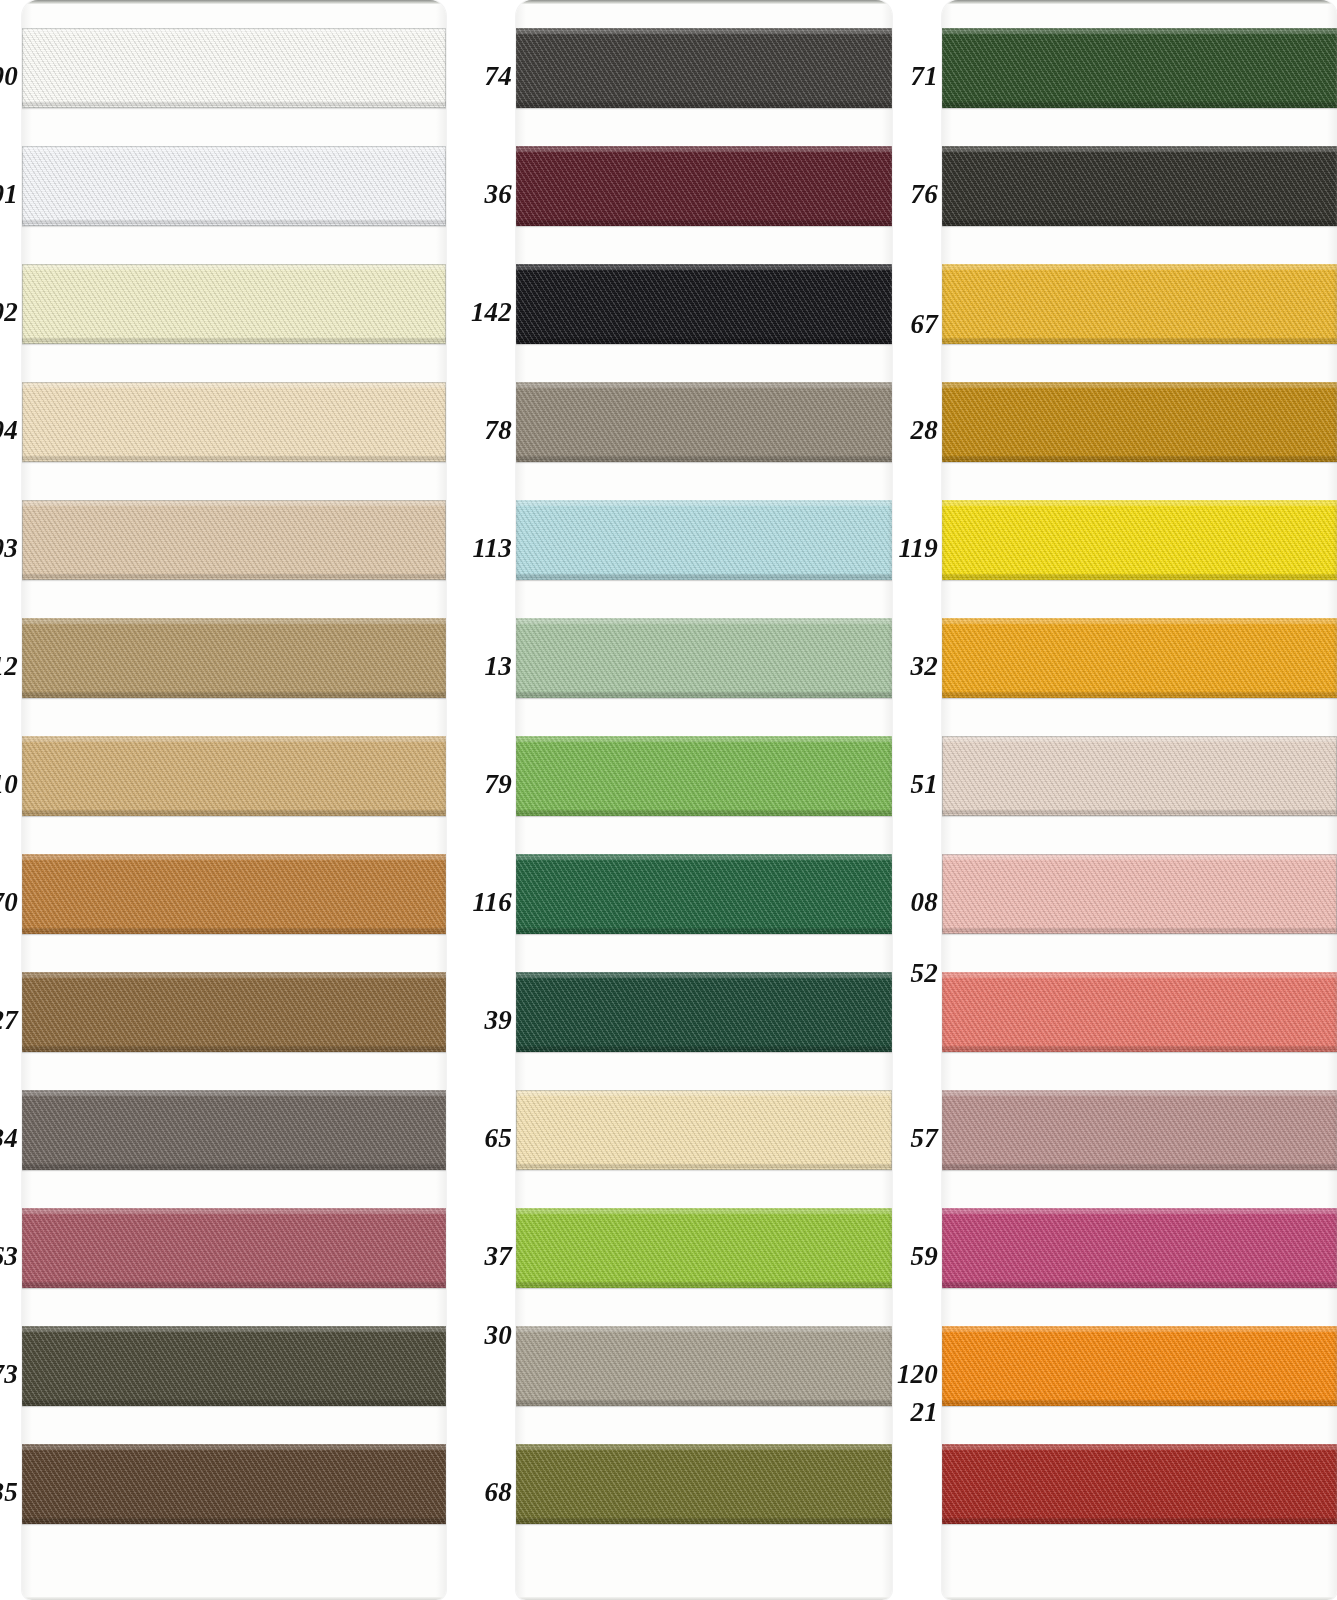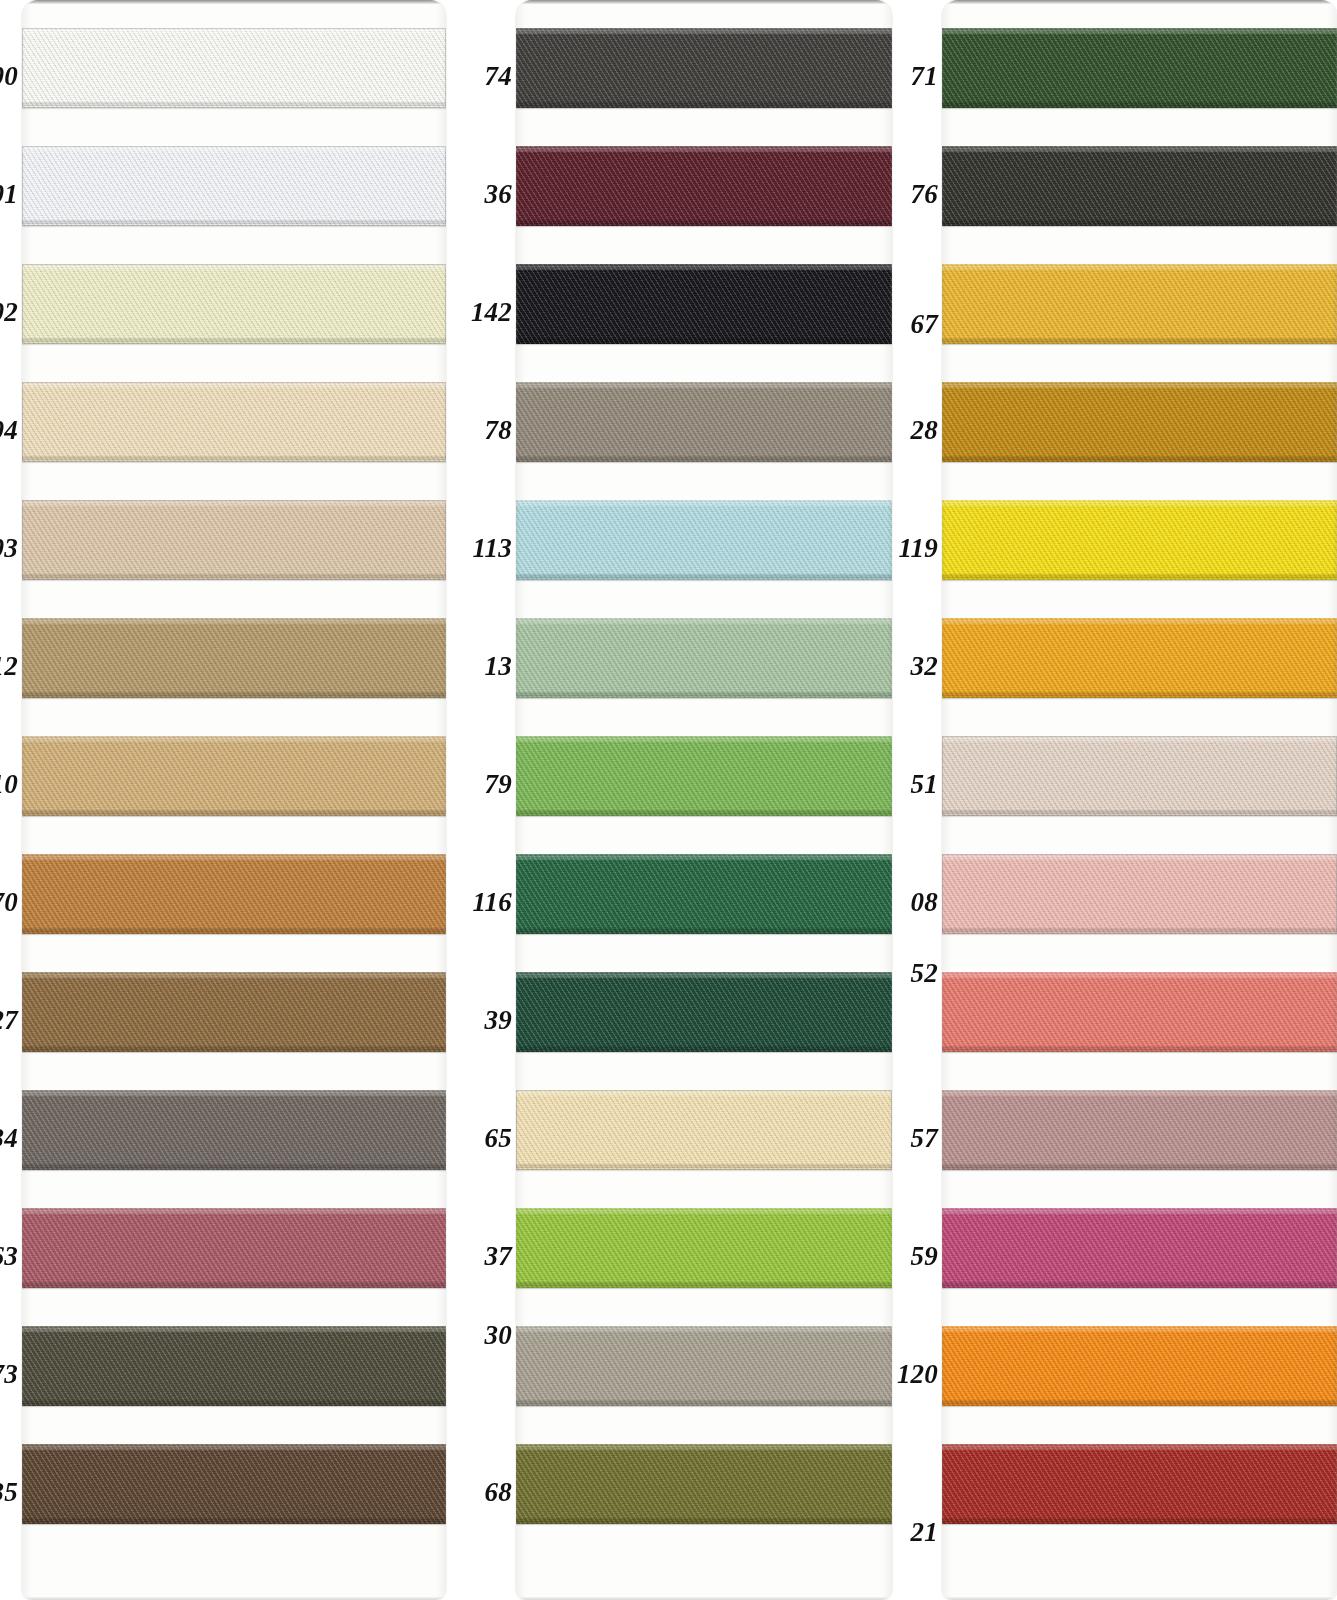--- a/index.html
+++ b/index.html
@@ -213,21 +213,21 @@
         <div class="label" style="top: 312px; margin-top: 12px;">67</div>
         <div class="label" style="top: 430px;">28</div>
         <div class="label" style="top: 548px;">119</div>
         <div class="label" style="top: 666px;">32</div>
         <div class="label" style="top: 784px;">51</div>
         <div class="label" style="top: 902px;">08</div>
         <div class="label" style="top: 973px;">52</div>
         <div class="label" style="top: 1138px;">57</div>
         <div class="label" style="top: 1256px;">59</div>
         <div class="label" style="top: 1374px; text-align: center;">120</div>
-        <div class="label" style="top: 1532px;">21</div>
+        <div class="label" style="top: 1412px;">21</div>
       </div>
     <div class="card">
       <div class="card-paper"></div>
       <div class="card-top-edge"></div>
       <div class="card-bottom-edge"></div>
     <div class="ribbon" title="71" style="top: 28px; height: 80px; background-color: rgb(47, 80, 41);"></div>
         <div class="ribbon" title="76" style="top: 146px; height: 80px; background-color: rgb(50, 49, 43);"></div>
         <div class="ribbon" title="67" style="top: 264px; height: 80px; background-color: rgb(235, 183, 48);"></div>
         <div class="ribbon" title="24" style="top: 382px; height: 80px; background-color: rgb(192, 138, 20);"></div>
         <div class="ribbon" title="119" style="top: 500px; height: 80px; background-color: rgb(245, 223, 21);"></div>

